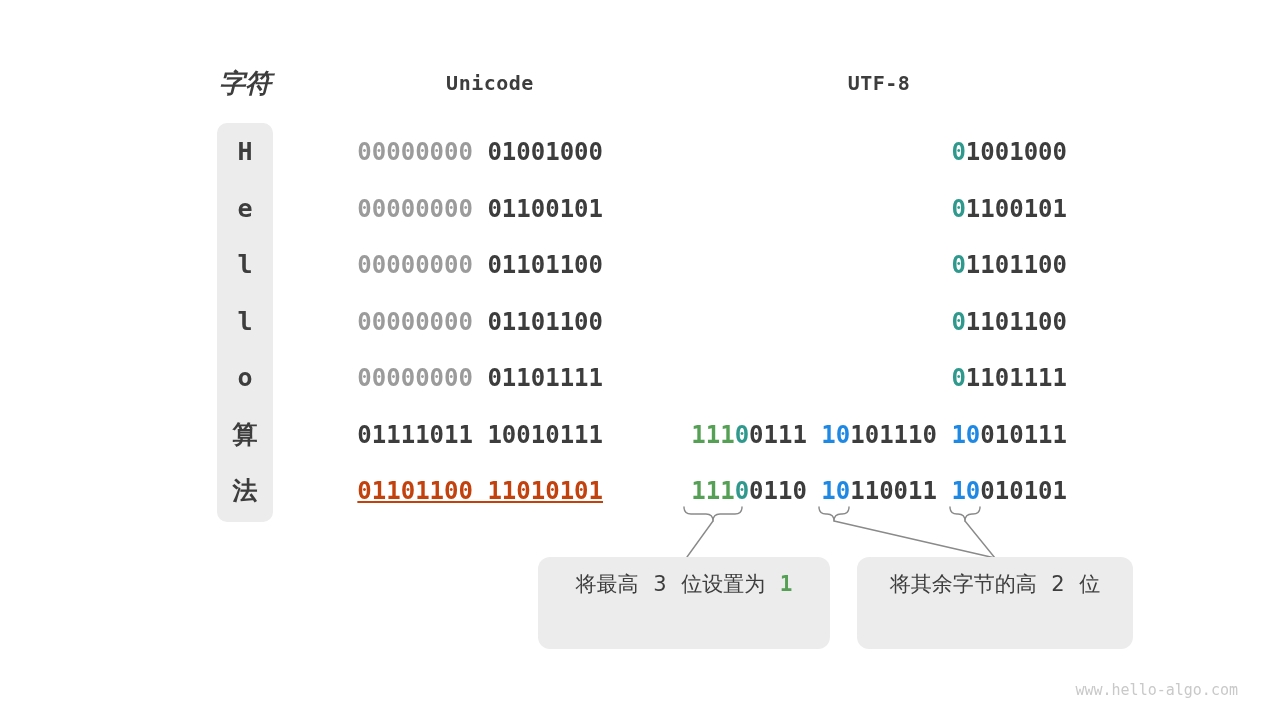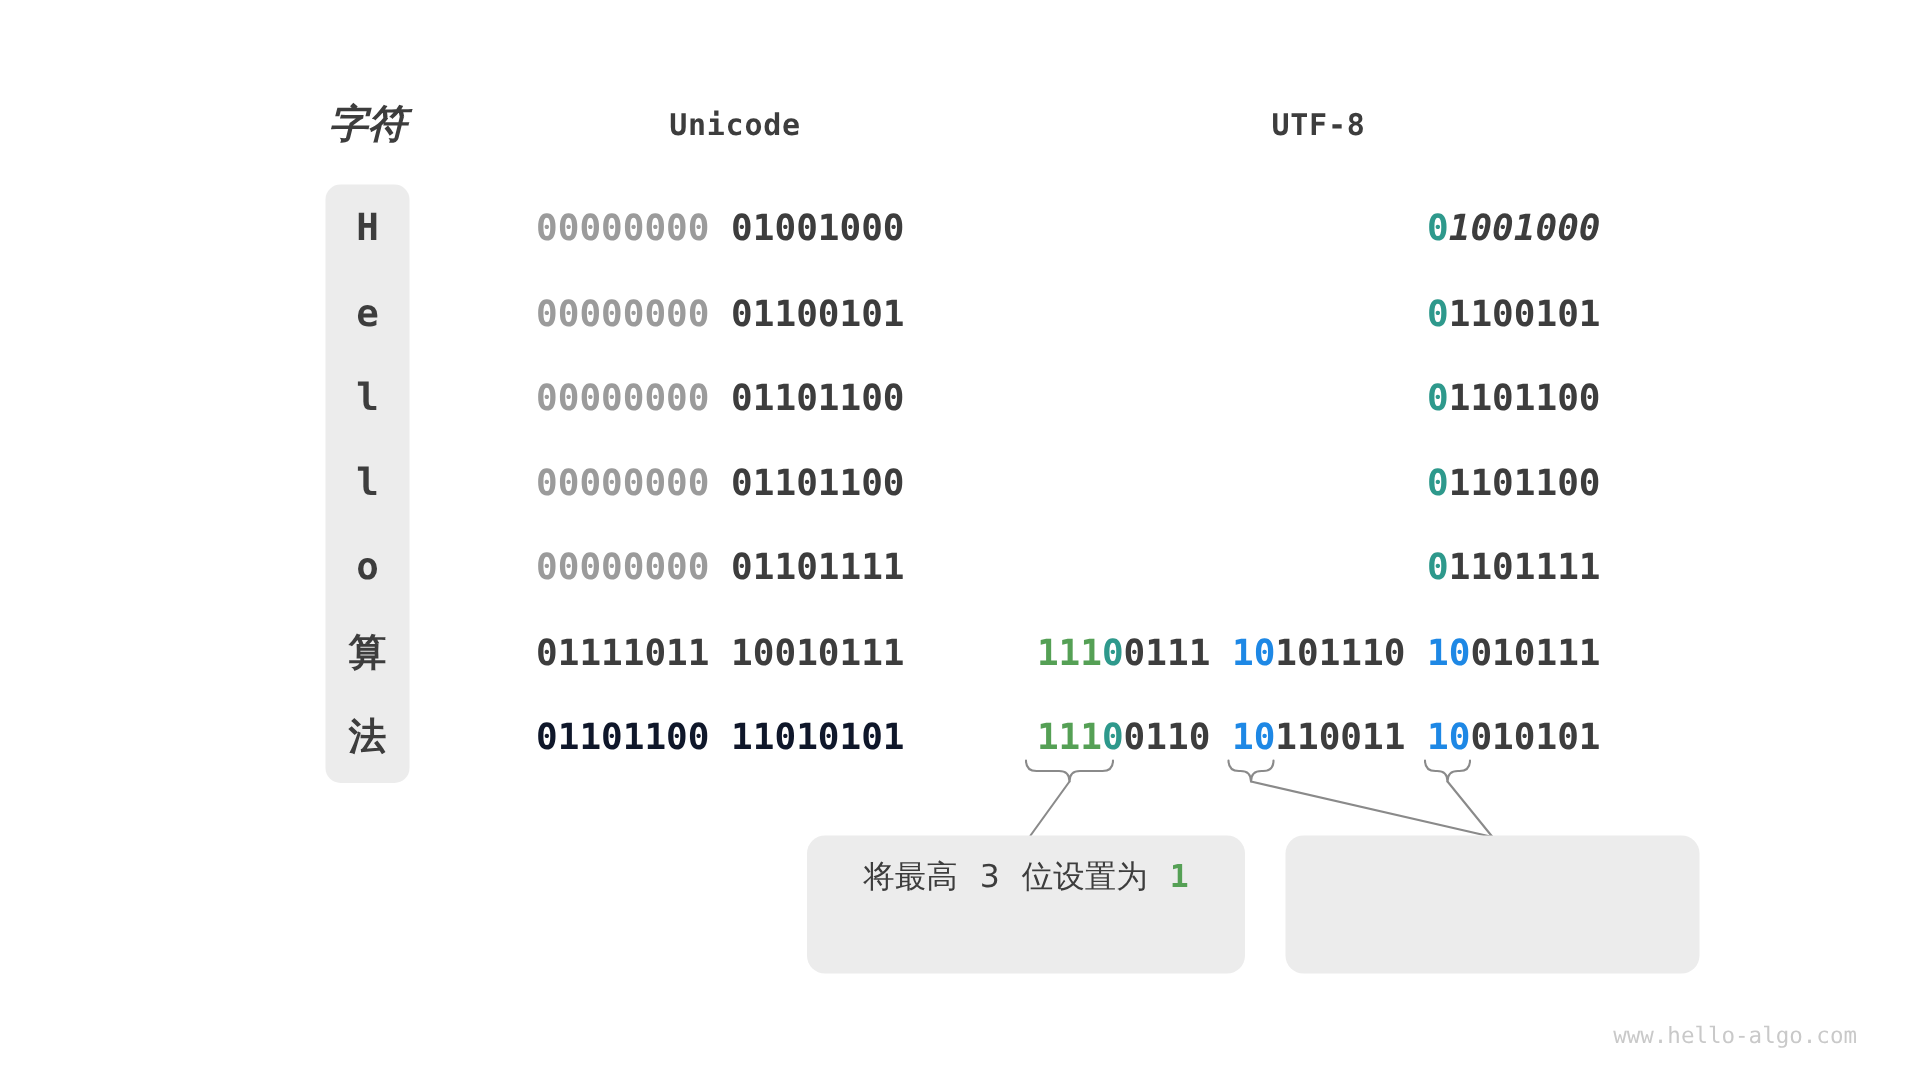--- a/index.html
+++ b/index.html
@@ -38,38 +38,38 @@
 
   <div class="hdr hdr-cjk" style="left:245px">字符</div>
   <div class="hdr hdr-mono" style="left:490px">Unicode</div>
   <div class="hdr hdr-mono" style="left:879px">UTF-8</div>
 
   <div class="char-panel"></div>
 
   <div id="rows">
       <div class="char-cell" style="top: 136px;">H</div>
       <div class="bin" style="top: 137px; right: 677px;"><span style="color: rgb(155, 155, 155);">00000000</span><span style="color: rgb(61, 61, 61);"> 01001000</span></div>
-      <div class="bin" style="top: 137px; right: 213px;"><span style="color: rgb(46, 153, 140);">0</span><span style="color: rgb(61, 61, 61); font-style: italic;">1001000</span></div>
+      <div class="bin" style="top: 137px; right: 213px;"><span style="color: rgb(46, 153, 140);">0</span><span style="color: rgb(61, 61, 61);">1001000</span></div>
       <div class="char-cell" style="top: 192.5px;">e</div>
       <div class="bin" style="top: 193.5px; right: 677px;"><span style="color: rgb(155, 155, 155);">00000000</span><span style="color: rgb(61, 61, 61);"> 01100101</span></div>
       <div class="bin" style="top: 193.5px; right: 213px;"><span style="color: rgb(46, 153, 140);">0</span><span style="color: rgb(61, 61, 61);">1100101</span></div>
       <div class="char-cell" style="top: 249px;">l</div>
       <div class="bin" style="top: 250px; right: 677px;"><span style="color: rgb(155, 155, 155);">00000000</span><span style="color: rgb(61, 61, 61);"> 01101100</span></div>
       <div class="bin" style="top: 250px; right: 213px;"><span style="color: rgb(46, 153, 140);">0</span><span style="color: rgb(61, 61, 61);">1101100</span></div>
       <div class="char-cell" style="top: 305.5px;">l</div>
       <div class="bin" style="top: 306.5px; right: 677px;"><span style="color: rgb(155, 155, 155);">00000000</span><span style="color: rgb(61, 61, 61);"> 01101100</span></div>
       <div class="bin" style="top: 306.5px; right: 213px;"><span style="color: rgb(46, 153, 140);">0</span><span style="color: rgb(61, 61, 61);">1101100</span></div>
       <div class="char-cell" style="top: 362px;">o</div>
       <div class="bin" style="top: 363px; right: 677px;"><span style="color: rgb(155, 155, 155);">00000000</span><span style="color: rgb(61, 61, 61);"> 01101111</span></div>
       <div class="bin" style="top: 363px; right: 213px;"><span style="color: rgb(46, 153, 140);">0</span><span style="color: rgb(61, 61, 61); margin-top: 29px;">1101111</span></div>
       <div class="char-cell" style="top: 418.5px;">算</div>
       <div class="bin" style="top: 419.5px; right: 677px; text-align: center;"><span style="color: rgb(61, 61, 61);">01111011 10010111</span></div>
       <div class="bin" style="top: 419.5px; right: 213px;"><span style="color: rgb(85, 160, 85);">111</span><span style="color: rgb(46, 153, 140);">0</span><span style="color: rgb(61, 61, 61);">0111 </span><span style="color: rgb(30, 136, 229);">10</span><span style="color: rgb(61, 61, 61);">101110 </span><span style="color: rgb(30, 136, 229);">10</span><span style="color: rgb(61, 61, 61);">010111</span></div>
       <div class="char-cell" style="top: 475px;">法</div>
-      <div class="bin" style="top: 476px; right: 677px;"><span style="color: #0f172a;">01101100 11010101</span></div>
+      <div class="bin" style="top: 476px; right: 677px;"><span style="color: #c2410c; text-decoration: underline;">01101100 11010101</span></div>
       <div class="bin" style="top: 476px; right: 213px;"><span style="color: rgb(85, 160, 85);">111</span><span style="color: rgb(46, 153, 140);">0</span><span style="color: rgb(61, 61, 61);">0110 </span><span style="color: rgb(30, 136, 229);">10</span><span style="color: rgb(61, 61, 61);">110011 </span><span style="color: rgb(30, 136, 229);">10</span><span style="color: rgb(61, 61, 61);">010101</span></div>
     </div>
 
   <svg class="overlay" width="1280" height="720" viewBox="0 0 1280 720">
     <g stroke="#8a8a8a" stroke-width="1.4" fill="none" stroke-linecap="round">
 
       <path d="M684,507 Q684,514 691,514 L706,514 Q713,514 713,521 M742,507 Q742,514 735,514 L720,514 Q713,514 713,521"></path>
 
       <path d="M819,507 Q819,514 826,514 L827,514 Q834,514 834,521 M849,507 Q849,514 842,514 L841,514 Q834,514 834,521"></path>
 
@@ -77,16 +77,17 @@
       <line x1="713" y1="521" x2="687" y2="557"></line>
       <line x1="834" y1="521" x2="995" y2="558"></line>
       <line x1="965" y1="521" x2="995" y2="558"></line>
     </g>
   </svg>
 
   <div class="callout" id="callout0" style="left:538px;width:292px">
       <div class="callout-line"><span style="color: rgb(61, 61, 61);">将最高 3 位设置为 </span><span class="hl-mono" style="color: rgb(85, 160, 85);">1</span></div>
     </div>
   <div class="callout" id="callout1" style="left:857px;width:276px">
+      <div class="callout-line"><span style="color: rgb(61, 61, 61);">将其余字节的高 2 位</span></div>
     </div>
 
   <div class="watermark">www.hello-algo.com</div>
 </div>
 
 </body></html>

